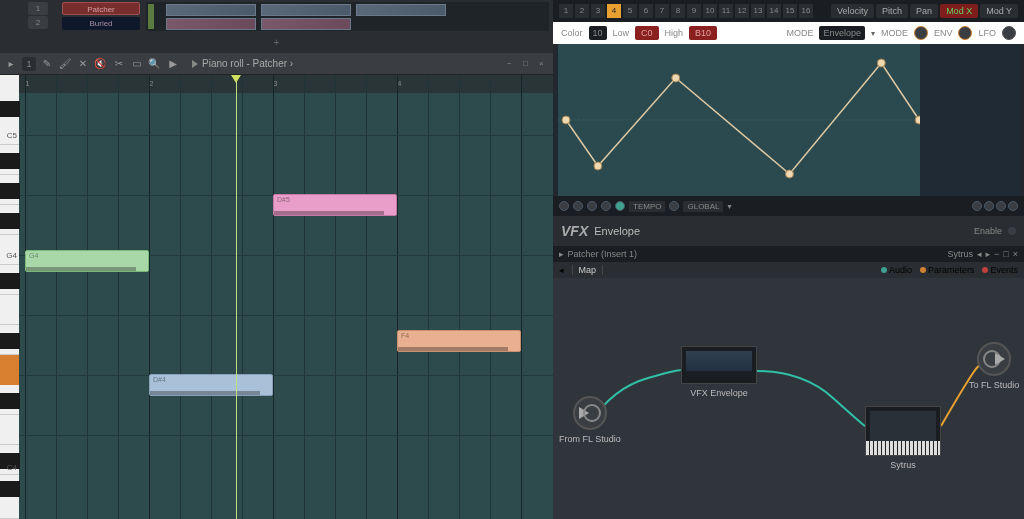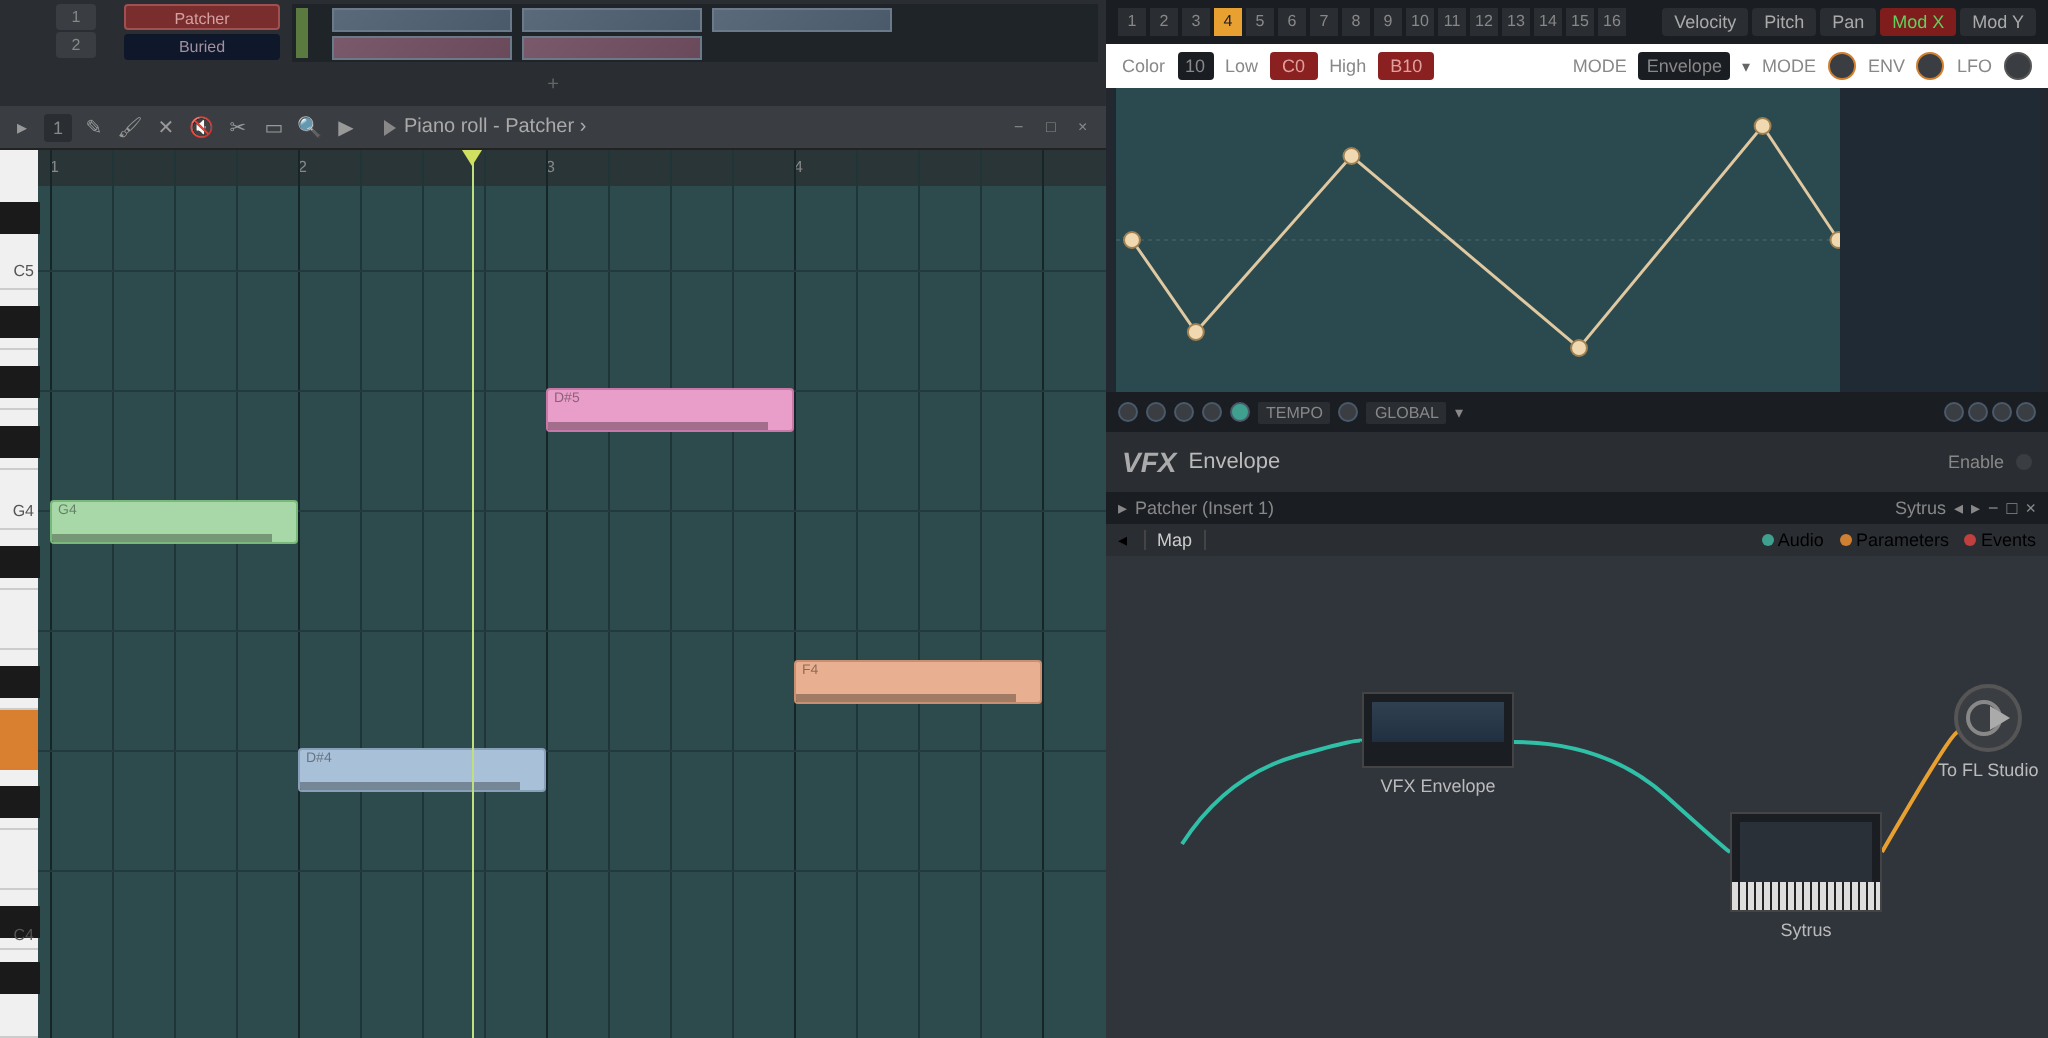--- a/index.html
+++ b/index.html
@@ -348,20 +348,27 @@
     </div>
   </div>
 
   <div class="patcher-canvas">
     <svg class="cable" style="left:0;top:0;width:100%;height:100%">
       <path d="M 38 144 Q 60 110, 95 100 T 128 93" stroke="#30c0a8"></path>
       <path d="M 204 93 Q 250 93, 280 120 T 312 148" stroke="#30c0a8"></path>
       <path d="M 388 148 Q 410 110, 420 95 T 432 90" stroke="#e8a030"></path>
     </svg>
 
+    <div class="node" style="left:6px; top:118px">
+      <div class="node-icon">
+        <div class="arrow-shape arrow-right"></div>
+        <div class="arrow-circle"></div>
+      </div>
+      <div class="node-label">From FL Studio</div>
+    </div>
 
     <div class="node" style="left:312px; top:128px">
       <div class="node-plugin synth">
         <div class="mini-controls"></div>
         <div class="mini-keys"></div>
       </div>
       <div class="node-label">Sytrus</div>
     </div>
 
     <div class="node" style="left:128px; top:68px">

